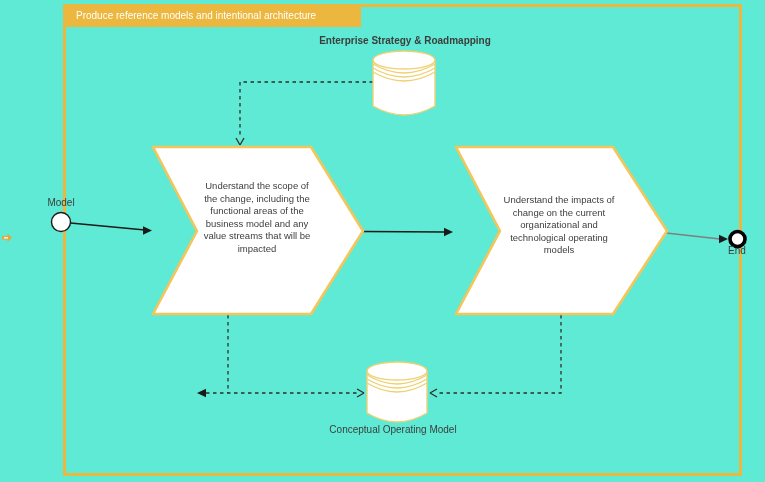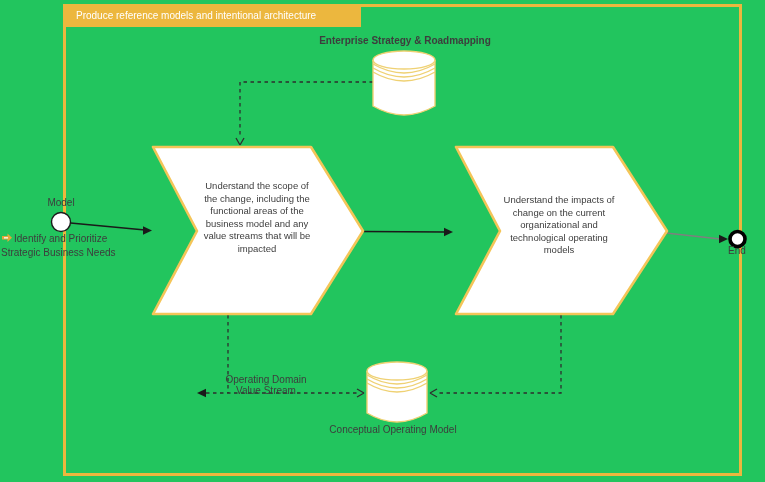--- a/index.html
+++ b/index.html
@@ -1,17 +1,17 @@
 <!DOCTYPE html>
 <html><head>
 <meta charset="utf-8">
 <style>
   html,body{margin:0;padding:0;background:#ffffff;}
   body{font-family:"Liberation Sans", sans-serif; color:#3d3d3d;}
-  .canvas{position:relative;width:765px;height:482px;background:#22c55e;overflow:hidden;}
+  .canvas{position:relative;width:765px;height:482px;background:#5eead4;overflow:hidden;}
   .frame{position:absolute;left:63px;top:4px;width:679px;height:472px;border:3px solid #ECB73E;box-sizing:border-box;}
   .tab{position:absolute;left:63px;top:4px;width:298px;height:23px;background:#ECB73E;color:#ffffff;
        font-size:10px;line-height:23px;padding-left:13px;box-sizing:border-box;white-space:nowrap;overflow:hidden;}
   svg.layer{position:absolute;left:0;top:0;}
   .label{position:absolute;font-size:10px;line-height:11.5px;text-align:center;color:#3d3d3d;}
   .step-text{position:absolute;font-size:9.5px;line-height:12.5px;text-align:center;color:#3d3d3d;}
   .note{position:absolute;left:1px;top:233px;width:126px;font-size:10px;line-height:12.6px;text-align:left;color:#3d3d3d;}
   .note .ic{display:inline-block;vertical-align:-1px;margin-right:1px;}
 </style>
 </head>
@@ -92,26 +92,25 @@
   <div class="label" style="left:295px;top:35px;width:220px;font-weight:bold;">Enterprise Strategy &amp; Roadmapping</div>
 
   <div class="label" style="left:31px;top:197px;width:60px;">Model</div>
 
   <div class="label" style="left:707px;top:245px;width:60px;">End</div>
 
   <div class="step-text" style="left:501px;top:194px;width:116px;">Understand the impacts of change on the current organizational and technological operating models</div>
 
   <div class="step-text" style="left:198px;top:180px;width:118px;">Understand the scope of the change, including the functional areas of the business model and any value streams that will be impacted</div>
 
-  <div class="label" style="left:215px;top:375px;width:102px;line-height:10.5px;">Operating Domain Value Stream</div>
 
   <div class="label" style="left:308px;top:424px;width:170px;">Conceptual Operating Model</div>
 
   <div class="note">
     <span class="ic">
       <svg width="12" height="10" viewBox="0 0 12 10">
         <path d="M1,3 h5.5 V0.5 L11,4.8 L6.5,9 V6.5 H1 Z" fill="#E3A83A"></path>
         <rect x="3" y="4" width="4" height="1.6" fill="#ffffff" opacity="0.8"></rect>
       </svg>
-    </span><span>Identify and Prioritize Strategic Business Needs</span>
+    </span>
   </div>
 
 </div>
 
 </body></html>

